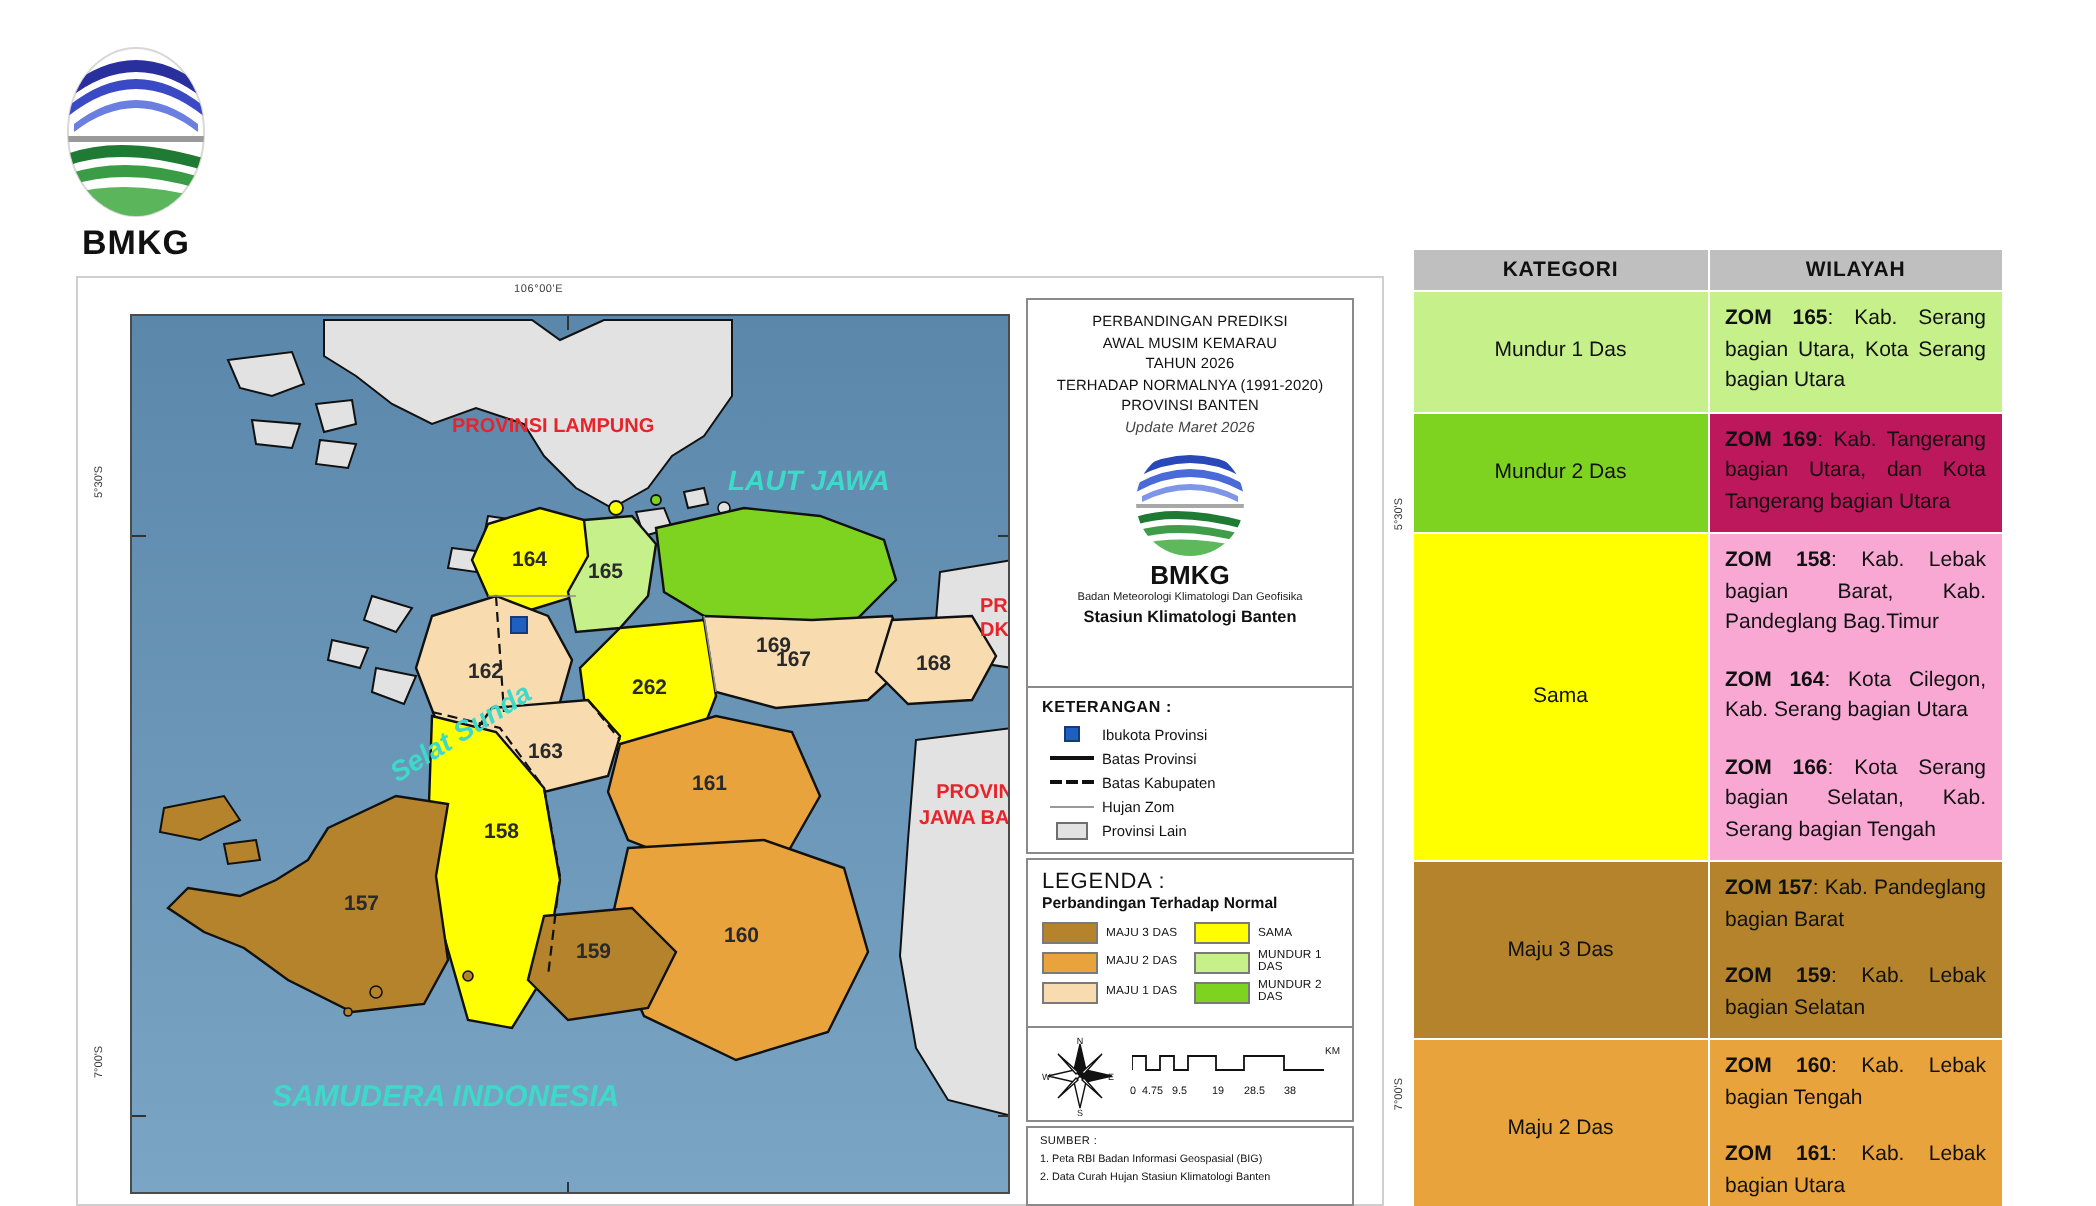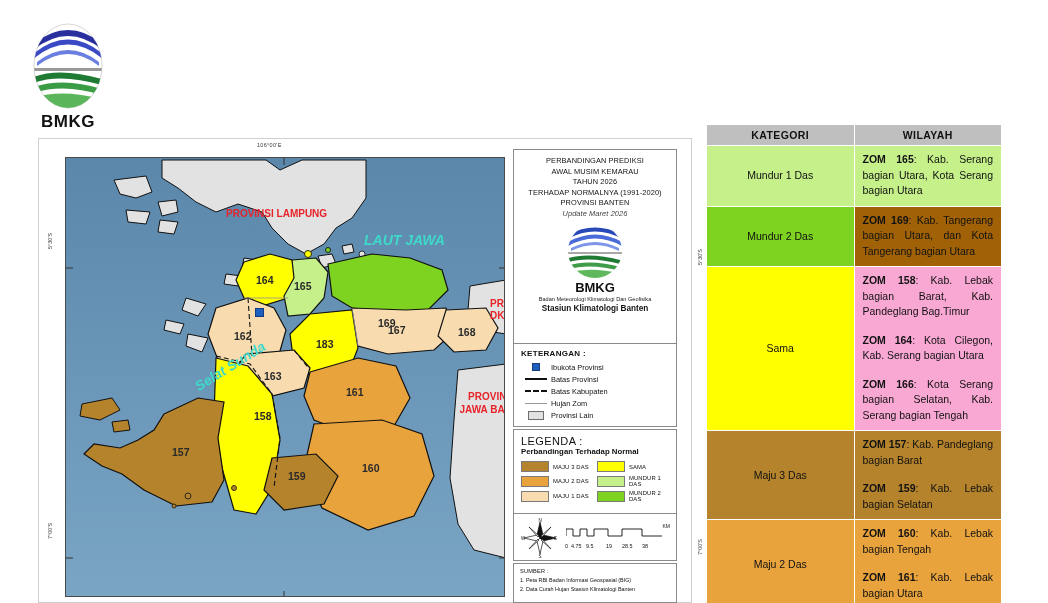--- a/index.html
+++ b/index.html
@@ -230,34 +230,35 @@
           <line x1="433" y1="400" x2="440" y2="400"></line>
         <line x1="218" y1="0" x2="218" y2="7"></line>
           <line x1="218" y1="433" x2="218" y2="440"></line>
       </g>
     </svg>
 
     <div id="capital-dot"></div>
 
     <div class="sea-lbl" style="left:124px; top:200px; font-size:14px; transform:rotate(-32deg);">Selat Sunda</div>
     <div class="sea-lbl" style="left:298px; top:74px; font-size:14px;">LAUT JAWA</div>
+    <div class="sea-lbl" style="left:70px; top:382px; font-size:15px;">SAMUDERA INDONESIA</div>
 
     <div class="prov-lbl" style="left:128px; top:50px;padding-left:32px;">PROVINSI LAMPUNG</div>
     <div class="prov-lbl" style="left:390px; top:232px; width:72px; line-height:13px;">PROVINSI JAWA BARAT</div>
     <div class="prov-lbl" style="left:424px; top:140px; width:60px; line-height:12px; text-align:left;">PROVINSI DKI</div>
 
     <div class="zlbl" style="left:190px; top:116px;">164</div>
     <div class="zlbl" style="left:228px; top:122px;">165</div>
     <div class="zlbl" style="left:312px; top:118px;margin-top:41px;">169</div>
     <div class="zlbl" style="left:322px; top:166px;">167</div>
     <div class="zlbl" style="left:392px; top:168px;">168</div>
-    <div class="zlbl" style="left:250px; top:180px;">183</div>
+    <div class="zlbl" style="left:250px; top:180px;">262</div>
     <div class="zlbl" style="left:168px; top:172px;">162</div>
     <div class="zlbl" style="left:198px; top:212px;">163</div>
-    <div class="zlbl" style="left:176px; top:252px;margin-left:12px;">158</div>
+    <div class="zlbl" style="left:176px; top:252px;">158</div>
     <div class="zlbl" style="left:280px; top:228px;">161</div>
     <div class="zlbl" style="left:296px; top:304px;">160</div>
     <div class="zlbl" style="left:222px; top:312px;">159</div>
     <div class="zlbl" style="left:106px; top:288px;">157</div>
   </div>
 
   <div class="mbox" id="titlebox">
     <div class="tline">PERBANDINGAN PREDIKSI</div>
     <div class="tline">AWAL MUSIM KEMARAU</div>
     <div class="tline">TAHUN 2026</div>
@@ -405,21 +406,21 @@
     </thead>
     <tbody id="zom-tbody">
         <tr>
           <td class="catcell" style="background: rgb(197, 240, 138);">Mundur 1 Das</td>
           <td class="areacell" style="background: rgb(197, 240, 138);">
             <div class="area-entry tight"><span class="zom-name">ZOM 165</span><span>: Kab. Serang bagian Utara, Kota Serang bagian Utara</span></div>
           </td>
         </tr>
         <tr>
           <td class="catcell" style="background: rgb(126, 211, 33);">Mundur 2 Das</td>
-          <td class="areacell" style="background: #a16207;">
+          <td class="areacell" style="background: #be185d;">
             <div class="area-entry tight"><span class="zom-name">ZOM 169</span><span>: Kab. Tangerang bagian Utara, dan Kota Tangerang bagian Utara</span></div>
           </td>
         </tr>
         <tr>
           <td class="catcell" style="background: rgb(255, 255, 0);">Sama</td>
           <td class="areacell" style="background: #f9a8d4;">
             <div class="area-entry"><span class="zom-name">ZOM 158</span><span>: Kab. Lebak bagian Barat, Kab. Pandeglang Bag.Timur</span></div>
             <div class="area-entry"><span class="zom-name">ZOM 164</span><span>: Kota Cilegon, Kab. Serang bagian Utara</span></div>
             <div class="area-entry"><span class="zom-name">ZOM 166</span><span>: Kota Serang bagian Selatan, Kab. Serang bagian Tengah</span></div>
           </td>

